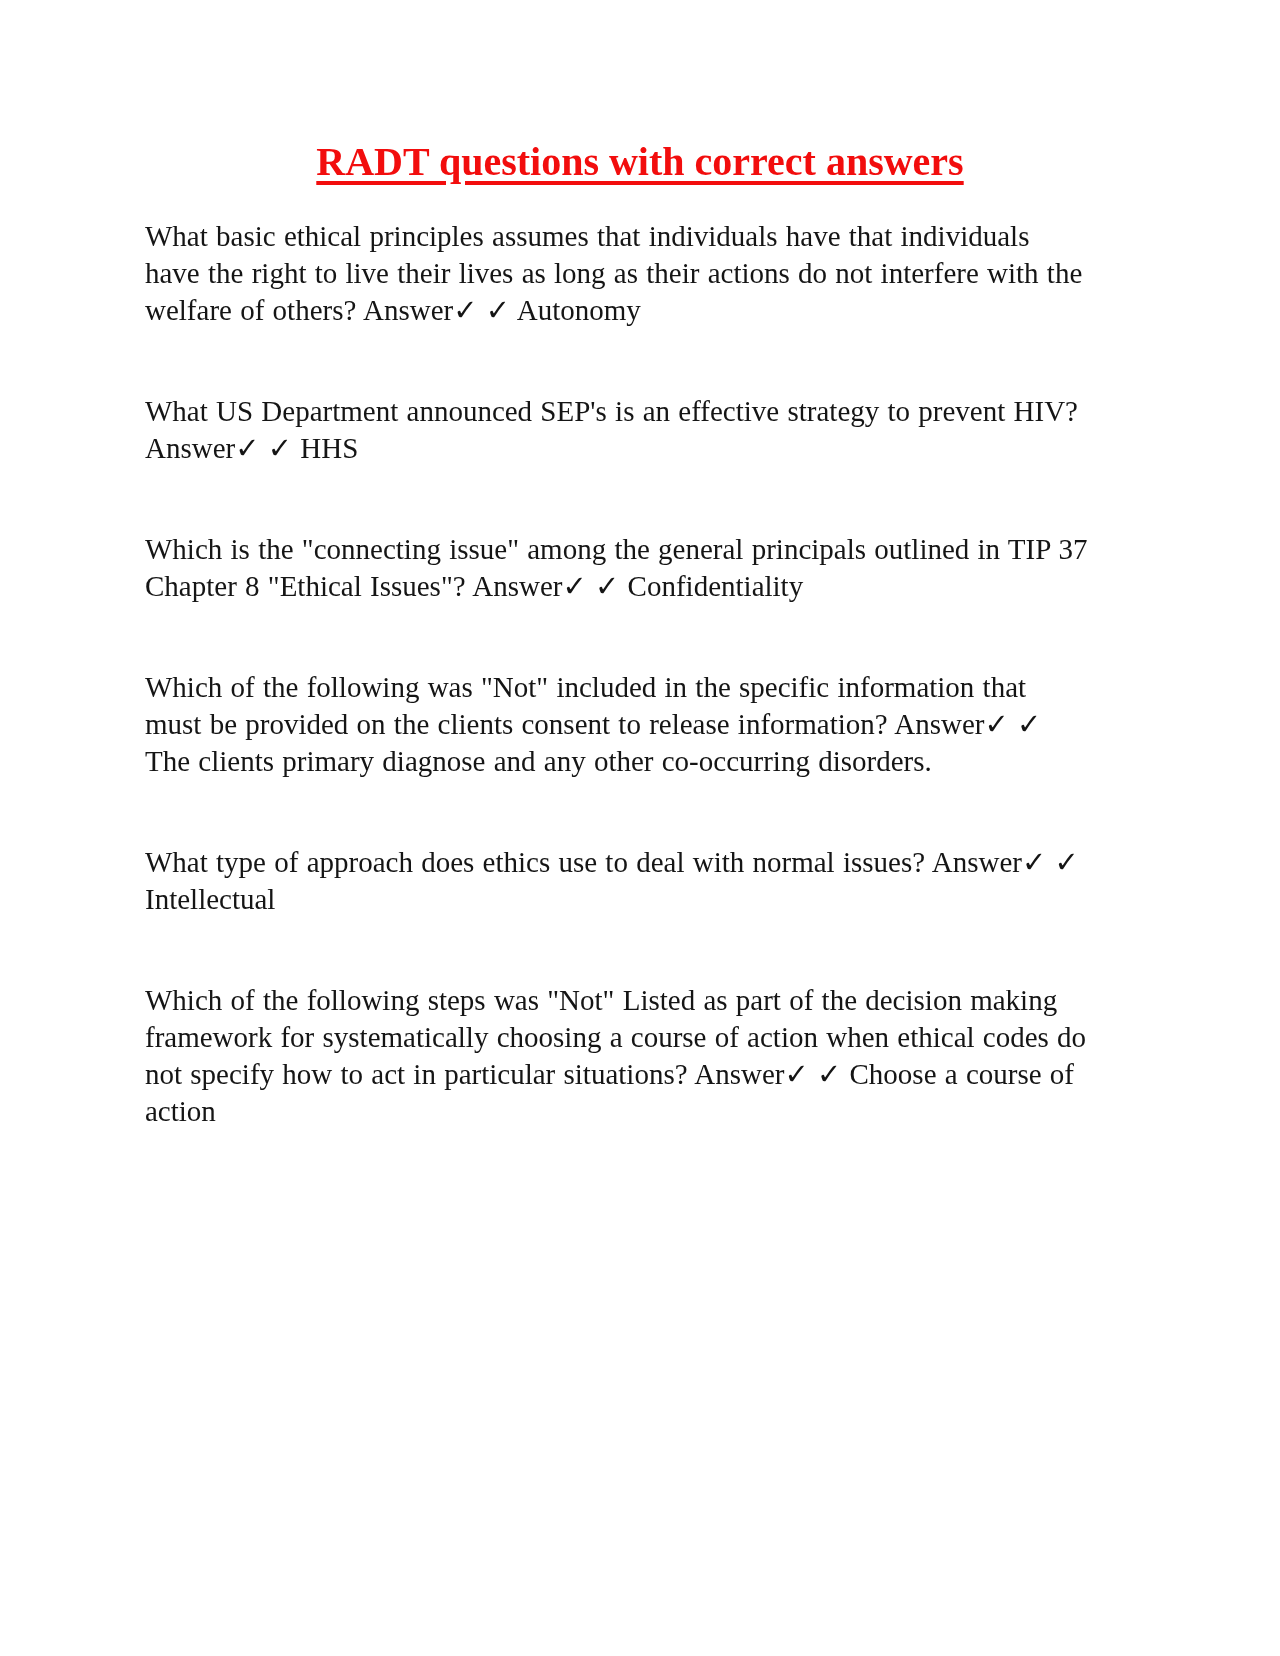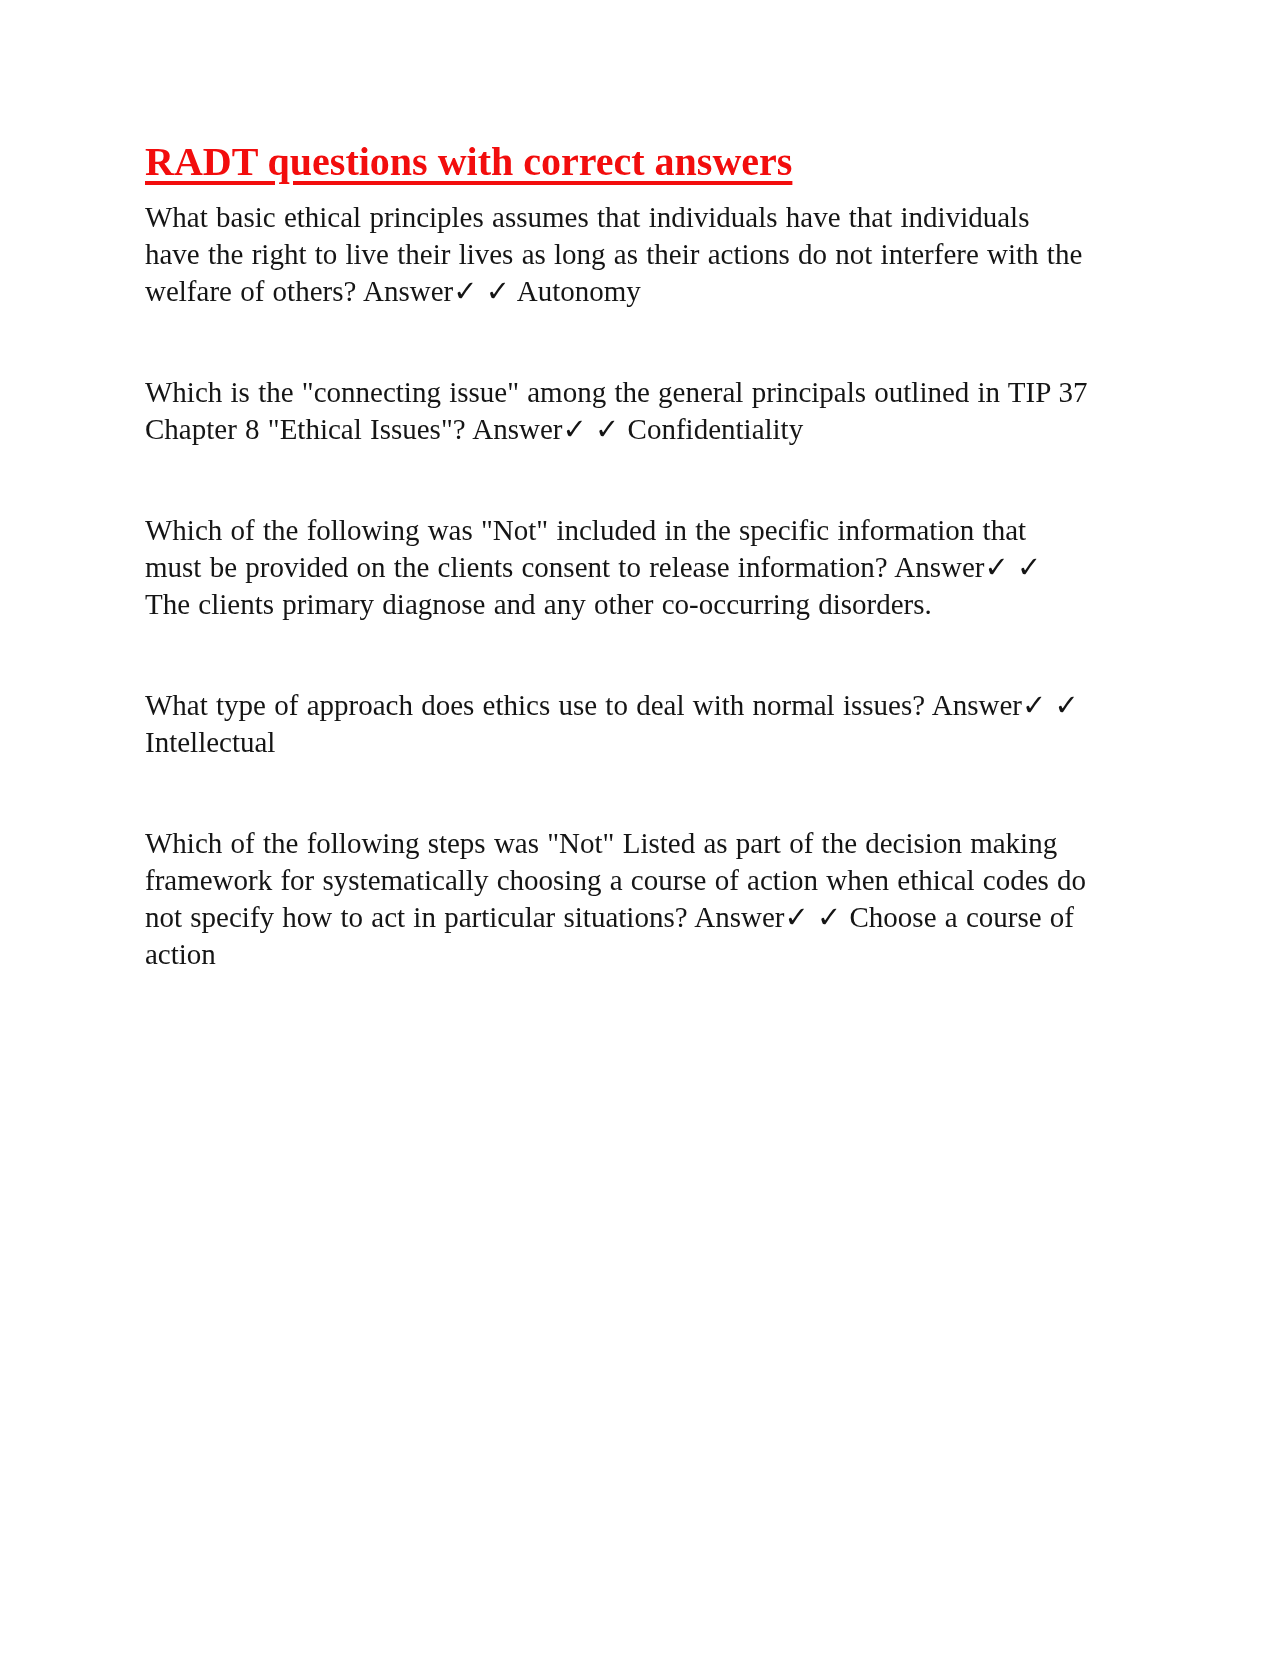--- a/index.html
+++ b/index.html
@@ -14,22 +14,22 @@
     color: #151515;
   }
   .page {
     box-sizing: border-box;
     width: 1280px;
     min-height: 1656px;
     padding: 140px 145px 60px 145px;
     background: #ffffff;
   }
   h1.doc-title {
-    margin: 0 0 15px 0;
-    text-align: left;
+    margin: 0 0 34px 0;
+    text-align: center;
     font-size: 40px;
     line-height: 1.1;
     font-weight: bold;
     text-decoration: underline;
     text-underline-offset: 6px;
   }
   p.qa {
     margin: 0 0 64px 0;
     font-size: 29px;
     line-height: 37px;
@@ -49,20 +49,25 @@
 <div class="page">
 
   <h1 class="doc-title" style="color: rgb(242, 13, 13);">RADT questions with correct answers</h1>
 
   <p class="qa">
     <span>What basic ethical principles assumes that individuals have that individuals have the right to live their lives as long as their actions do not interfere with the welfare of others?</span>
     <span class="marker">Answer✓ ✓</span>
     <span>Autonomy</span>
   </p>
 
+  <p class="qa">
+    <span>What US Department announced SEP's is an effective strategy to prevent HIV?</span>
+    <span class="marker">Answer✓ ✓</span>
+    <span>HHS</span>
+  </p>
 
   <p class="qa">
     <span>Which is the "connecting issue" among the general principals outlined in TIP 37 Chapter 8 "Ethical Issues"?</span>
     <span class="marker">Answer✓ ✓</span>
     <span>Confidentiality</span>
   </p>
 
   <p class="qa">
     <span>Which of the following was "Not" included in the specific information that must be provided on the clients consent to release information?</span>
     <span class="marker">Answer✓ ✓</span>

